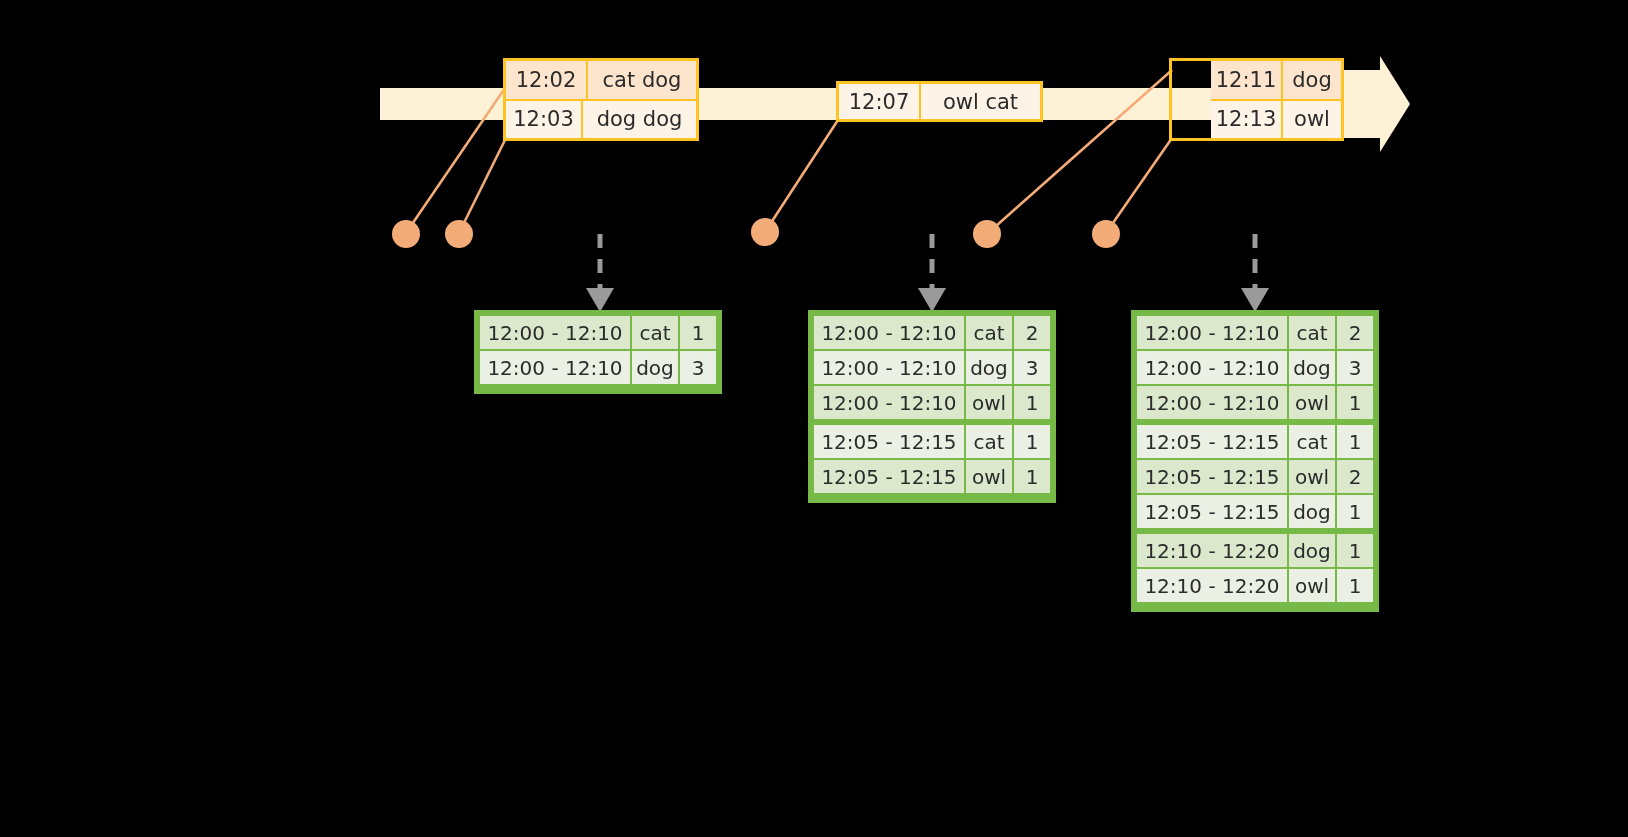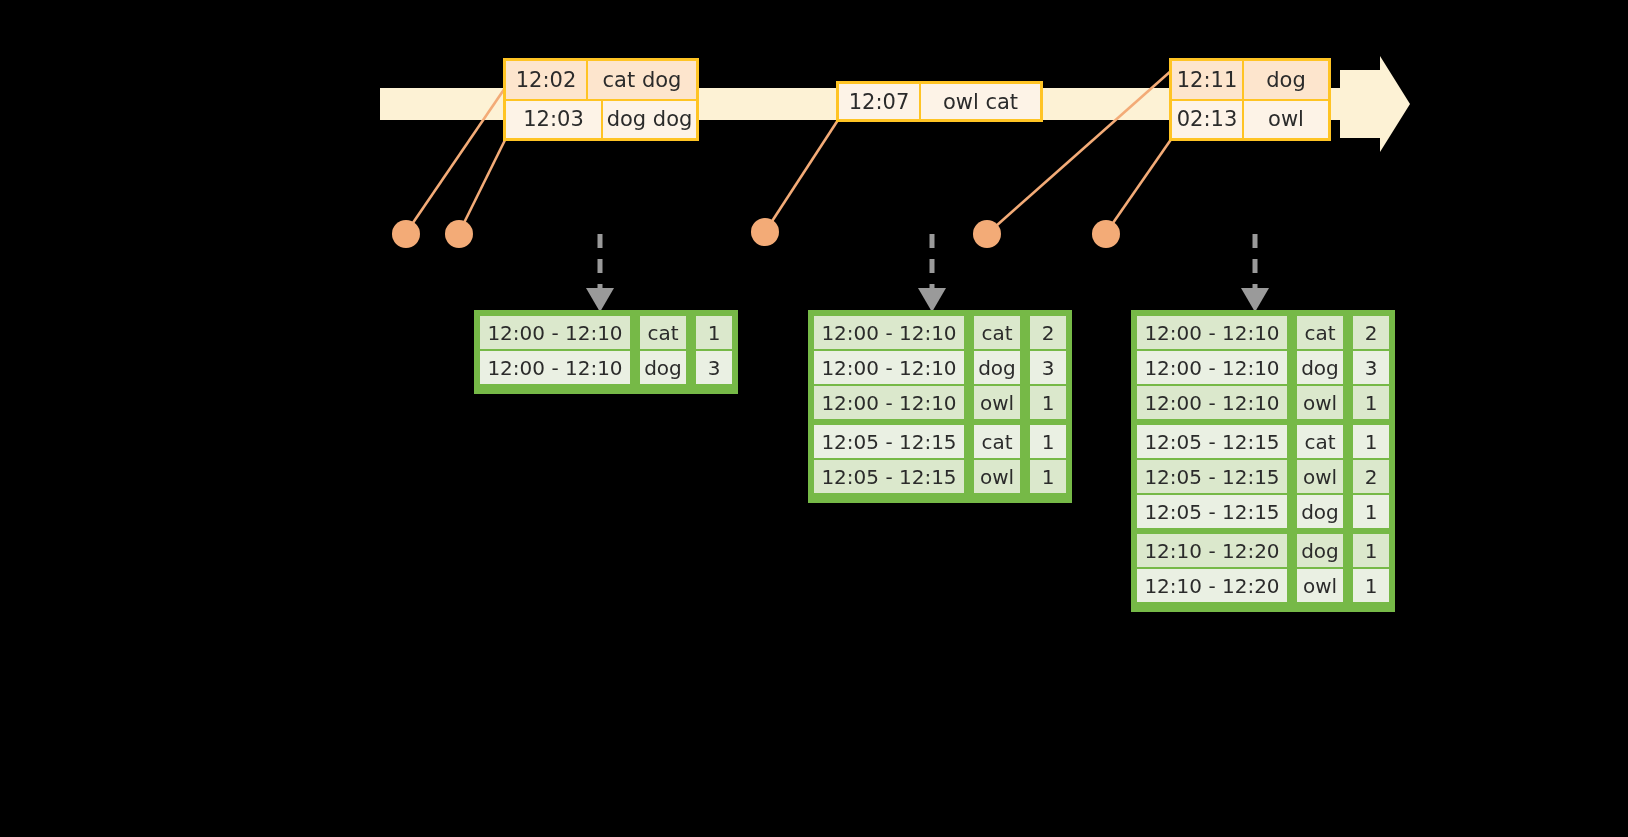--- a/index.html
+++ b/index.html
@@ -16,21 +16,21 @@
   .evt-time,.evt-words{display:flex;align-items:center;justify-content:center;
         font-size:21px;color:#2b2b2b;white-space:nowrap;box-sizing:border-box;}
   .evt-time{border-right:2px solid #ffc424;}
   .shade-a .evt-time,.shade-a .evt-words{background:#fde5cd;}
   .shade-b .evt-time,.shade-b .evt-words{background:#fdf3e7;}
 
   
   .res-table{position:absolute;border:4px solid #76b947;background:#76b947;
              box-sizing:border-box;display:flex;flex-direction:column;
              gap:2px;padding:2px;z-index:6;}
-  .res-row{display:flex;gap:10px;}
+  .res-row{display:flex;gap:2px;}
   .res-row.group-end{margin-bottom:4px;}
   .res-cell{display:flex;align-items:center;justify-content:center;
             font-size:20px;color:#2b2b2b;white-space:nowrap;
             box-sizing:border-box;height:33px;}
   .rc-win{width:150px;}
   .rc-word{width:46px;}
   .rc-cnt{width:36px;}
   .row-a .res-cell{background:#dbe8cc;}
   .row-b .res-cell{background:#eaf0e3;}
 </style>
@@ -74,39 +74,39 @@
       <polygon points="1241,288 1269,288 1255,312"></polygon>
     </g>
   </svg>
 
   <div class="evt-box" style="left:503px;top:58px;width:196px;height:83px;">
     <div class="evt-row shade-a">
       <div class="evt-time" style="width:82px">12:02</div>
       <div class="evt-words" style="flex:1">cat dog</div>
     </div>
     <div class="evt-row shade-b">
-      <div class="evt-time" style="width:97px">12:03</div>
+      <div class="evt-time" style="width:77px">12:03</div>
       <div class="evt-words" style="flex:1">dog dog</div>
     </div>
   </div>
 
   <div class="evt-box" style="left:836px;top:81px;width:207px;height:41px;">
     <div class="evt-row shade-b">
       <div class="evt-time" style="width:82px">12:07</div>
       <div class="evt-words" style="flex:1">owl cat</div>
     </div>
   </div>
 
-  <div class="evt-box" style="left:1169px;top:58px;width:162px;height:83px;">
+  <div class="evt-box" style="left:1169px;top:58px;width:175px;height:83px;padding-left:39px;">
     <div class="evt-row shade-a">
       <div class="evt-time" style="width:72px">12:11</div>
       <div class="evt-words" style="flex:1">dog</div>
     </div>
     <div class="evt-row shade-b">
-      <div class="evt-time" style="width:72px">02:13</div>
+      <div class="evt-time" style="width:72px">12:13</div>
       <div class="evt-words" style="flex:1">owl</div>
     </div>
   </div>
 
   <div class="res-table" id="res-0" style="left:474px;top:310px;">
       <div class="res-row row-a">
         <div class="res-cell rc-win">12:00 - 12:10</div>
         <div class="res-cell rc-word">cat</div>
         <div class="res-cell rc-cnt">1</div>
       </div>

